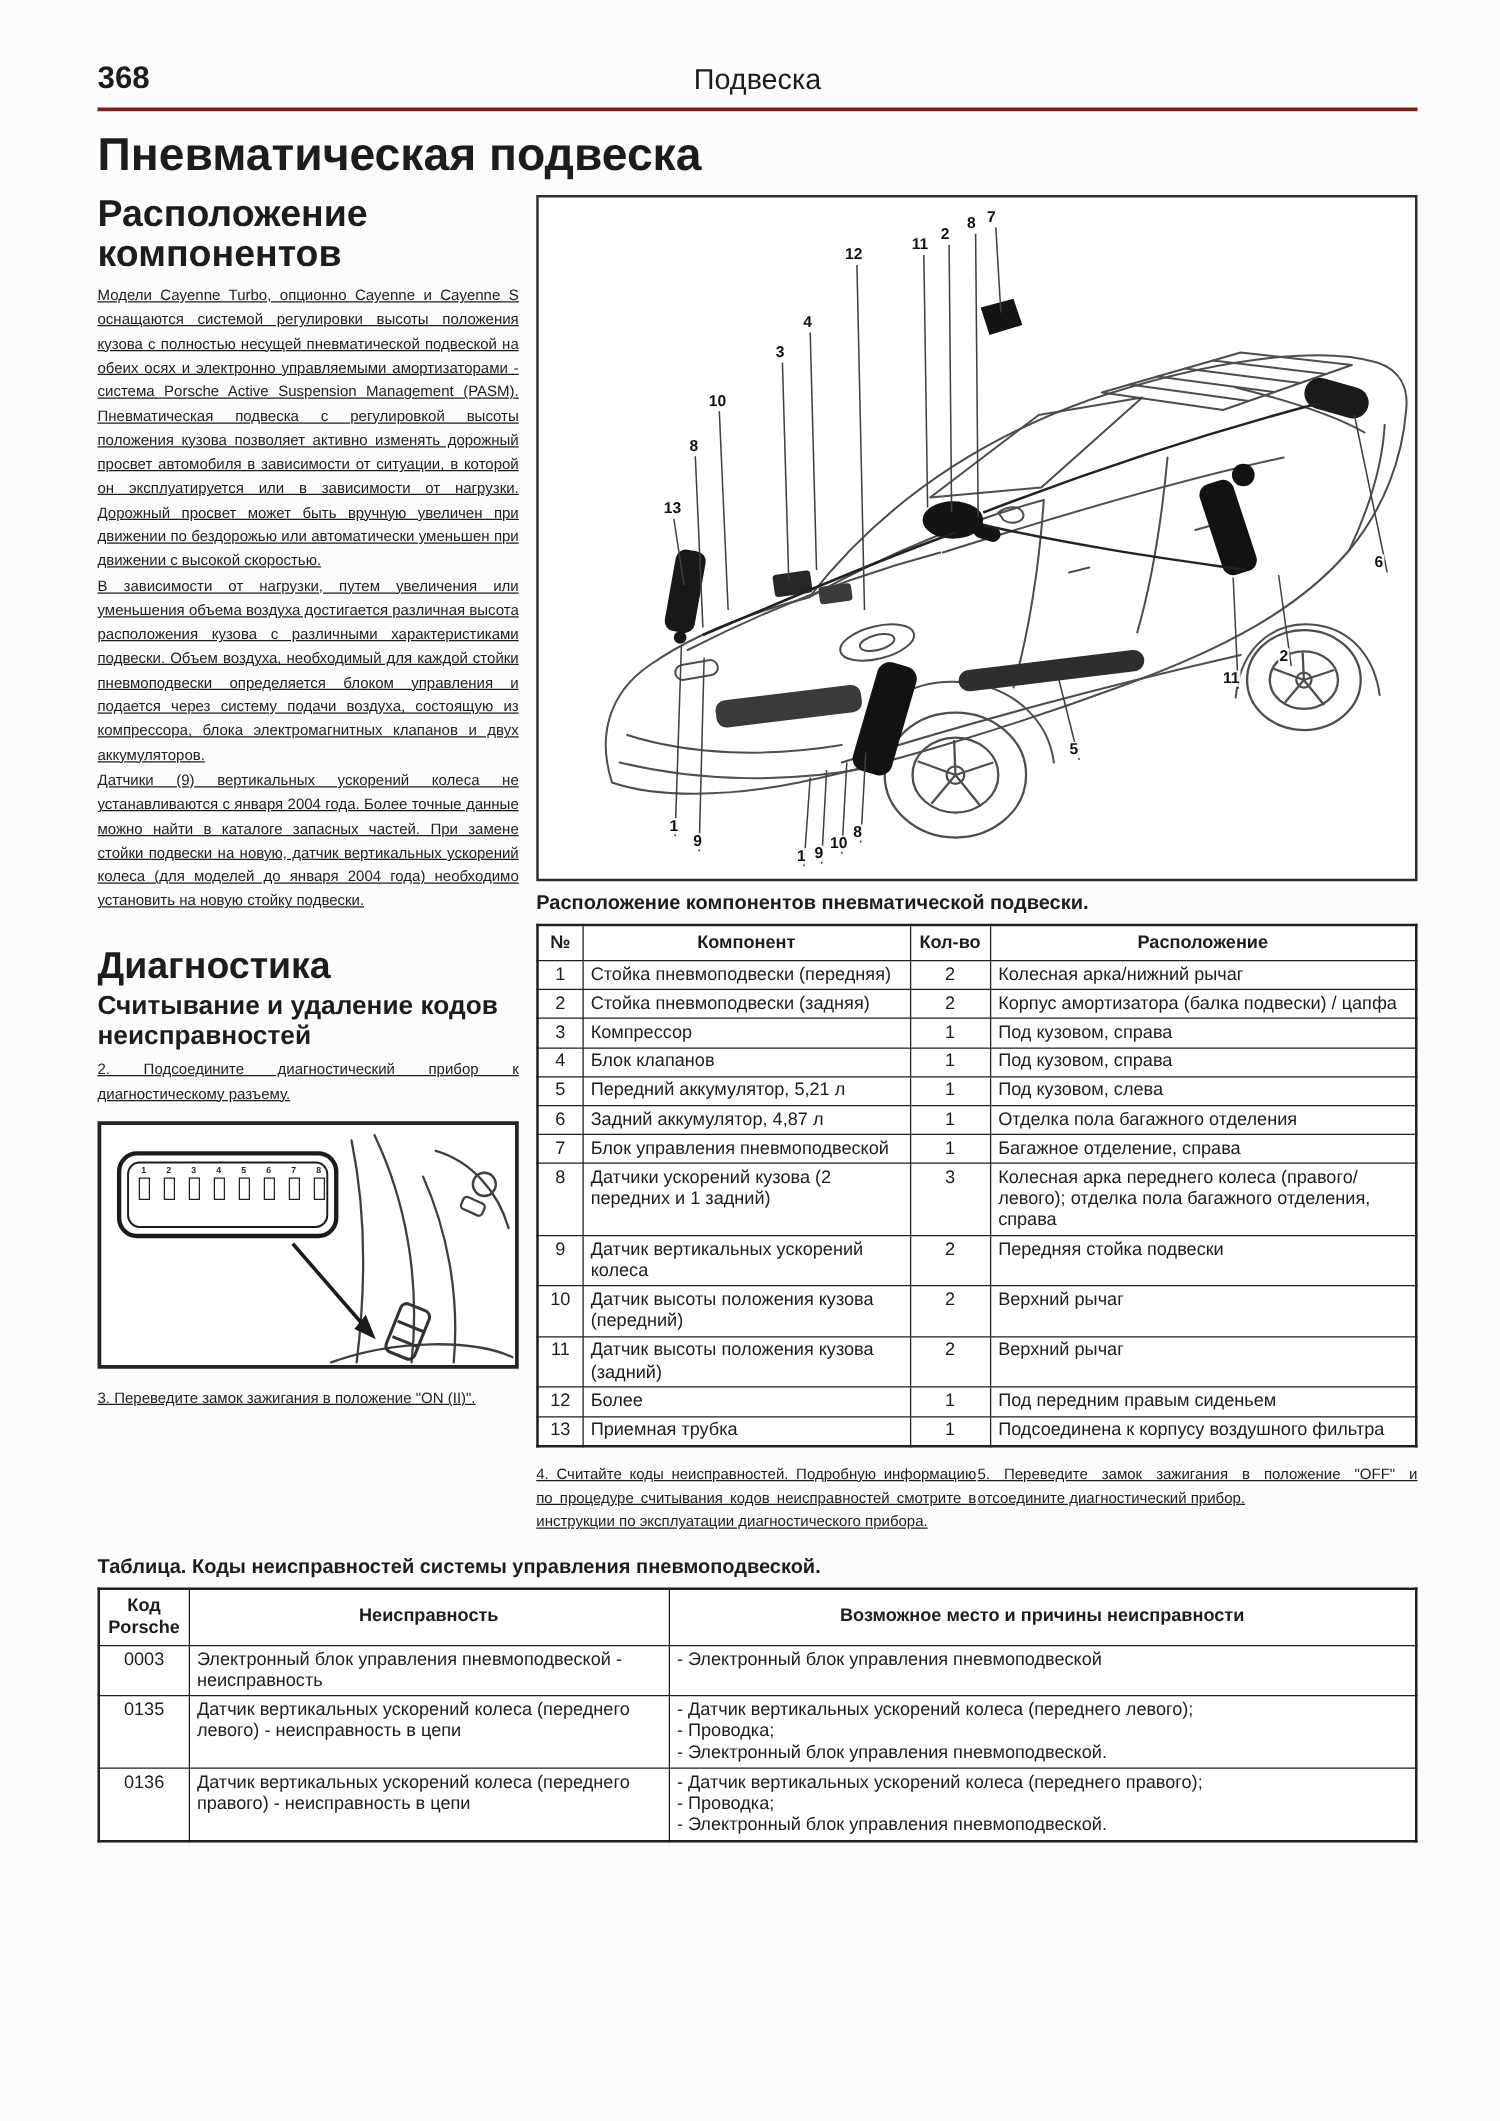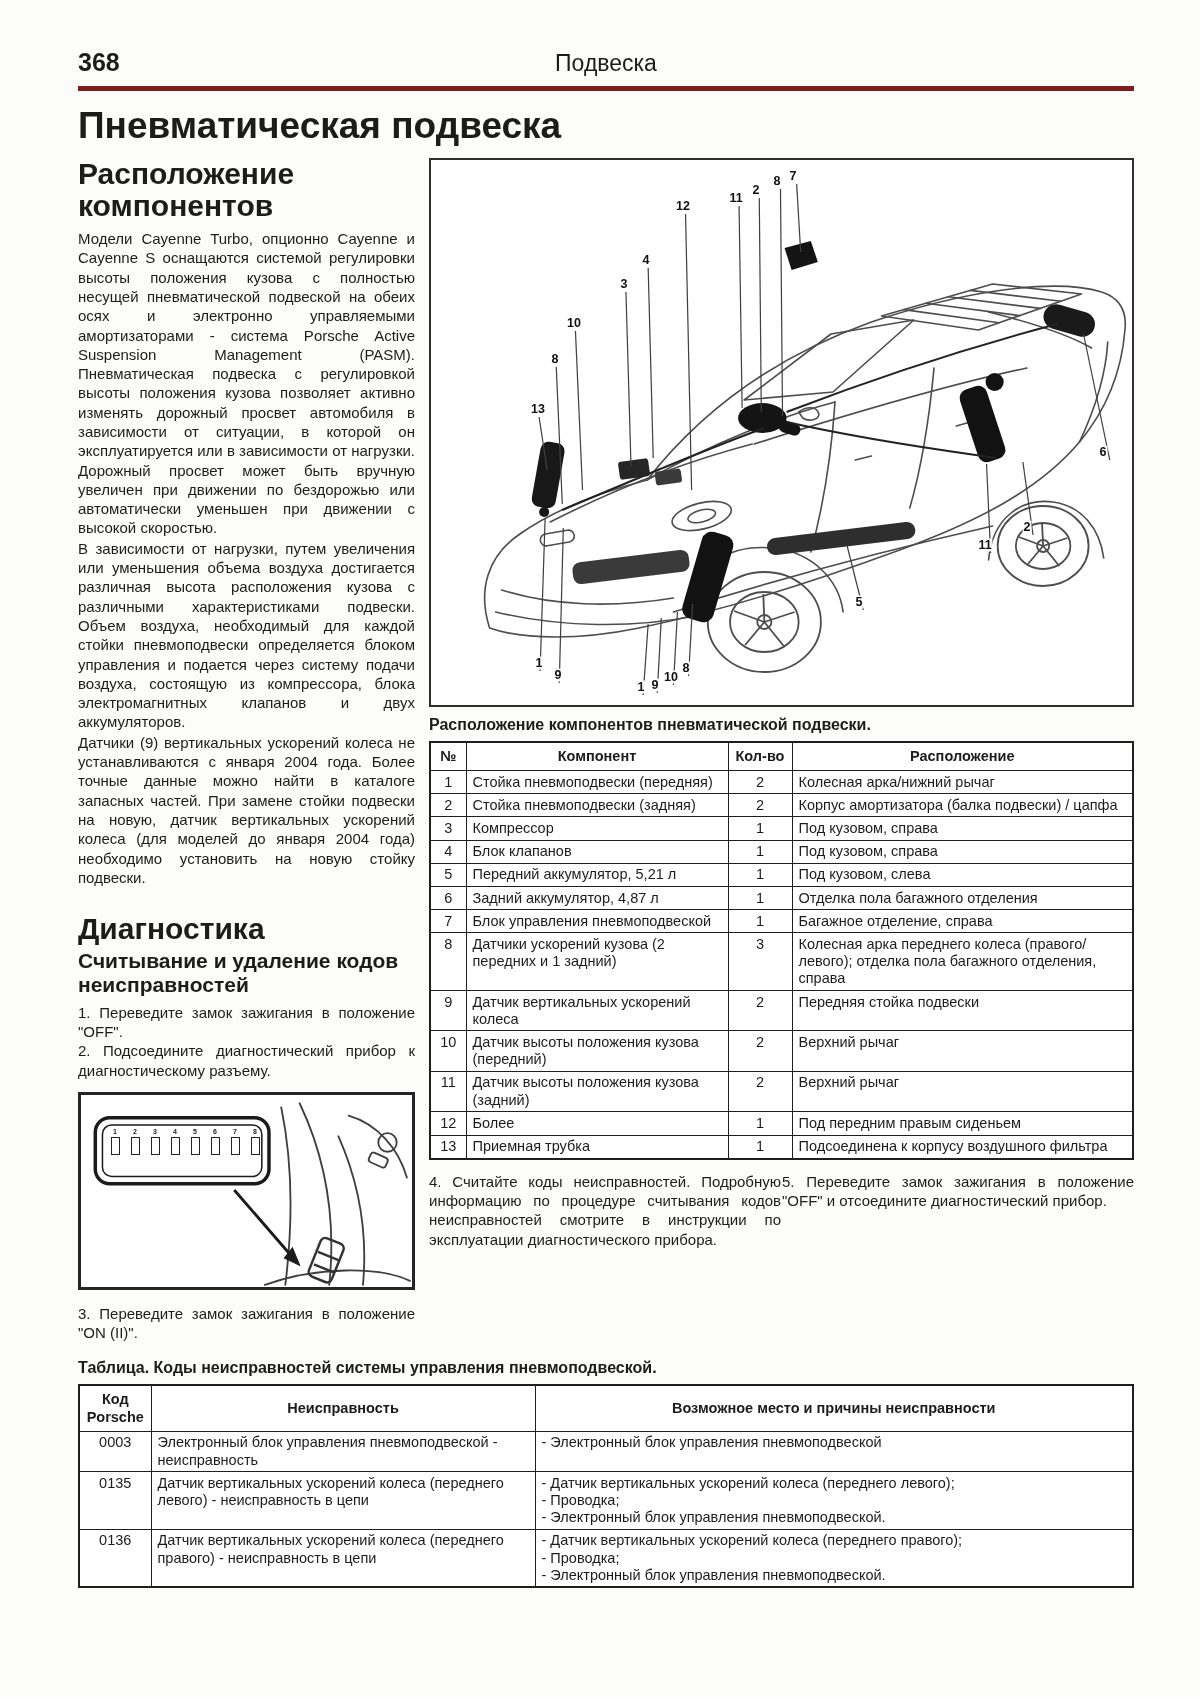--- a/index.html
+++ b/index.html
@@ -2,31 +2,31 @@
 <html lang="ru"><head>
 <meta charset="utf-8">
 <style>
   html,body{margin:0;padding:0;background:#efefec;}
   .page{
     width:1200px;height:1697px;margin:0 auto;background:#fcfcfa;
     box-sizing:border-box;padding:48px 66px 0 78px;
     font-family:"Liberation Sans",sans-serif;color:#1c1c1c;position:relative;
   }
   
-  .page-header{position:relative;border-bottom:5px solid #7f1d1d;padding-bottom:6px;height:32px;}
+  .page-header{position:relative;border-bottom:3px solid #7f1d1d;padding-bottom:6px;height:32px;}
   .page-num{font-size:25px;font-weight:bold;position:absolute;left:0;top:0;}
   .page-header-title{position:absolute;left:0;right:0;top:2px;text-align:center;font-size:23px;font-weight:normal;}
   h1{font-size:37px;margin:16px 0 12px;line-height:1.05;font-weight:bold;}
   h2{font-size:30px;line-height:1.07;margin:0 0 7px;font-weight:bold;}
   h2.h2-diag{margin-top:26px;margin-bottom:2px;}
   h3{font-size:21px;line-height:1.13;margin:4px 0 6px;font-weight:bold;}
   .columns{display:flex;gap:14px;align-items:flex-start;}
   .col-left{width:337px;flex:none;}
   .col-right{flex:1;min-width:0;}
-  .body-text{font-size:15px;line-height:19.3px;text-align:justify;margin:0 0 1px;}
+  .body-text{font-size:12px;line-height:19.3px;text-align:justify;margin:0 0 1px;text-decoration:underline;}
   p.step{margin:0;}
   
   .fig-connector{margin-top:12px;height:192px;border:3px solid #242424;position:relative;background:#fff;overflow:hidden;}
   .step3{margin-top:14px;}
   .fig-diagram{height:545px;border:2.5px solid #2e2e2e;position:relative;background:#fff;overflow:hidden;}
   svg.sketch{position:absolute;inset:0;width:100%;height:100%;display:block;}
   .callout{position:absolute;transform:translate(-50%,-50%);font-size:12.5px;font-weight:bold;line-height:13px;background:rgba(255,255,255,.9);padding:0 1px;color:#101010;}
   .fig-caption{font-weight:bold;font-size:16px;margin:9px 0 7px;}
   
   .pin-row{position:absolute;left:28px;top:33px;display:flex;gap:8px;}
@@ -67,21 +67,20 @@
           <p class="body-text">В зависимости от нагрузки, путем увеличения или уменьшения объема воздуха достигается различная высота расположения кузова с различными характеристиками подвески. Объем воздуха, необходимый для каждой стойки пневмоподвески определяется блоком управления и подается через систему подачи воздуха, состоящую из компрессора, блока электромагнитных клапанов и двух аккумуляторов.</p>
 
           <p class="body-text">Датчики (9) вертикальных ускорений колеса не устанавливаются с января 2004 года. Более точные данные можно найти в каталоге запасных частей. При замене стойки подвески на новую, датчик вертикальных ускорений колеса (для моделей до января 2004 года) необходимо установить на новую стойку подвески.</p>
         </div>
 
       <h2 class="h2-diag">Диагностика</h2>
       <h3>Считывание и удаление кодов неисправностей</h3>
 
       <div>
 
-          <p class="body-text step">1. Переведите замок зажигания в положение "OFF".</p>
 
           <p class="body-text step">2. Подсоедините диагностический прибор к диагностическому разъему.</p>
         </div>
 
       <div class="fig-connector">
         <svg class="sketch" viewBox="0 0 324 186" preserveAspectRatio="none">
           <g fill="none" stroke="#3f3f3f" stroke-width="1.8" stroke-linecap="round">
             <path d="M196,12 C206,60 208,120 200,184"></path>
             <path d="M214,8 C238,58 250,118 243,184"></path>
             <path d="M252,40 C270,80 281,130 276,184"></path>

